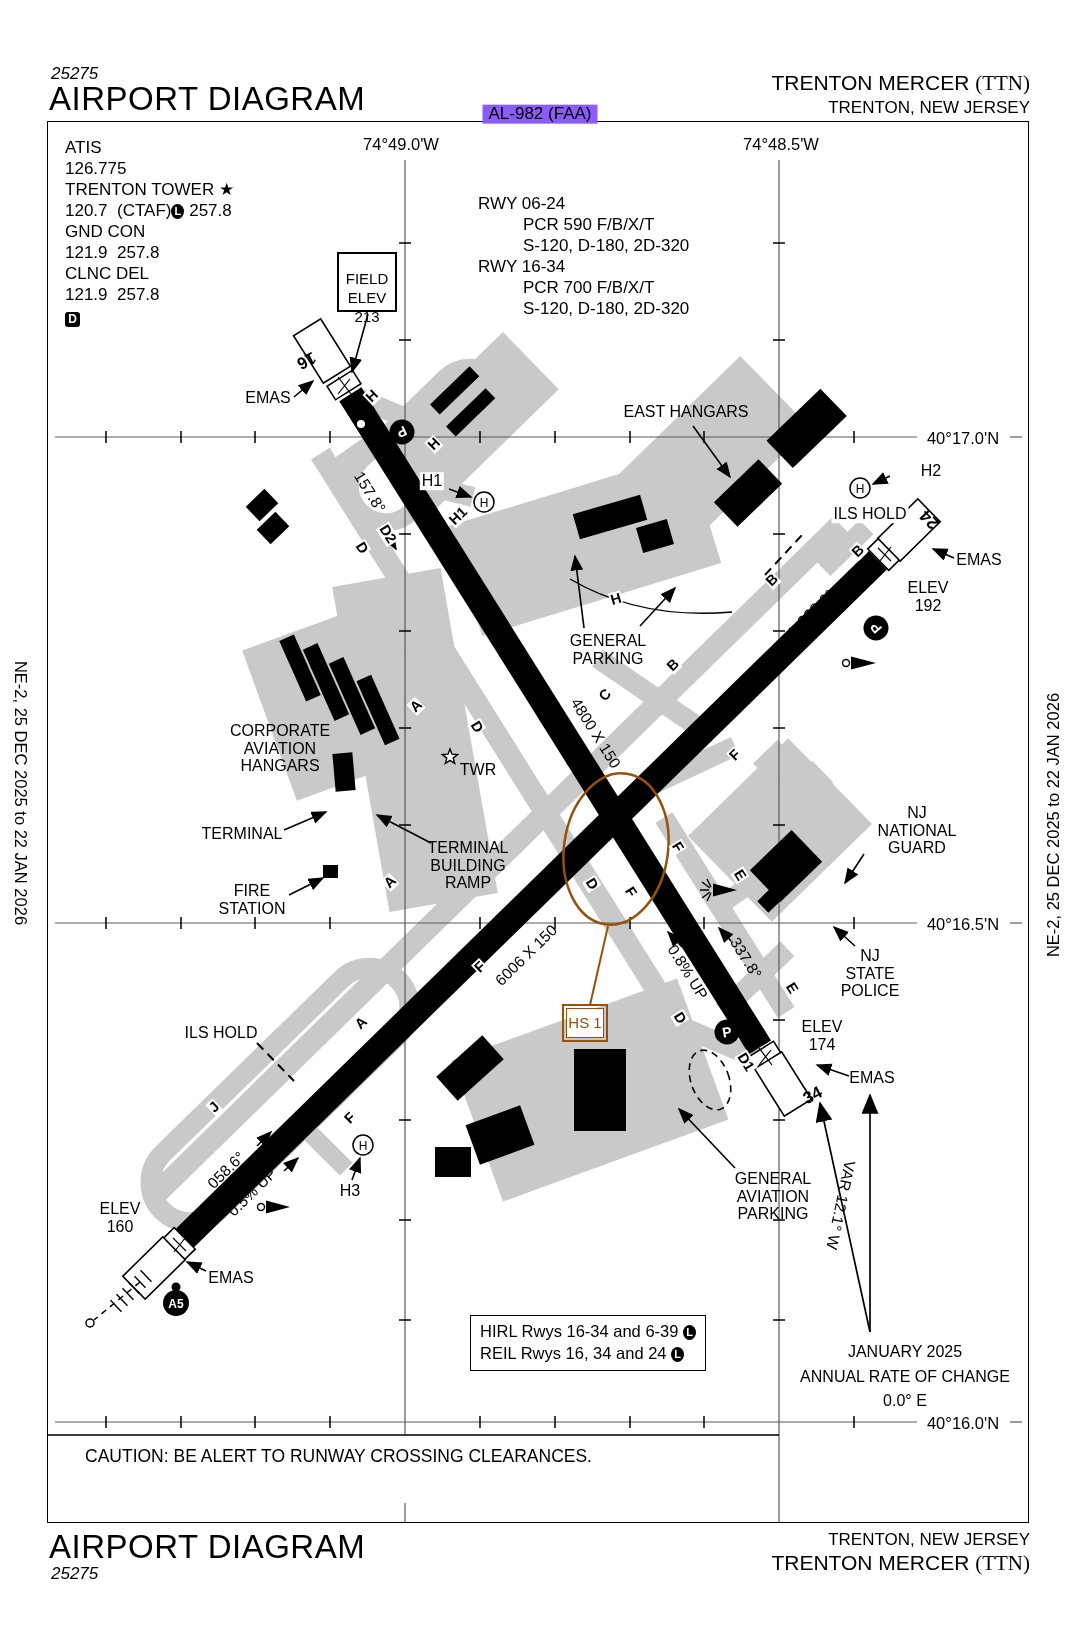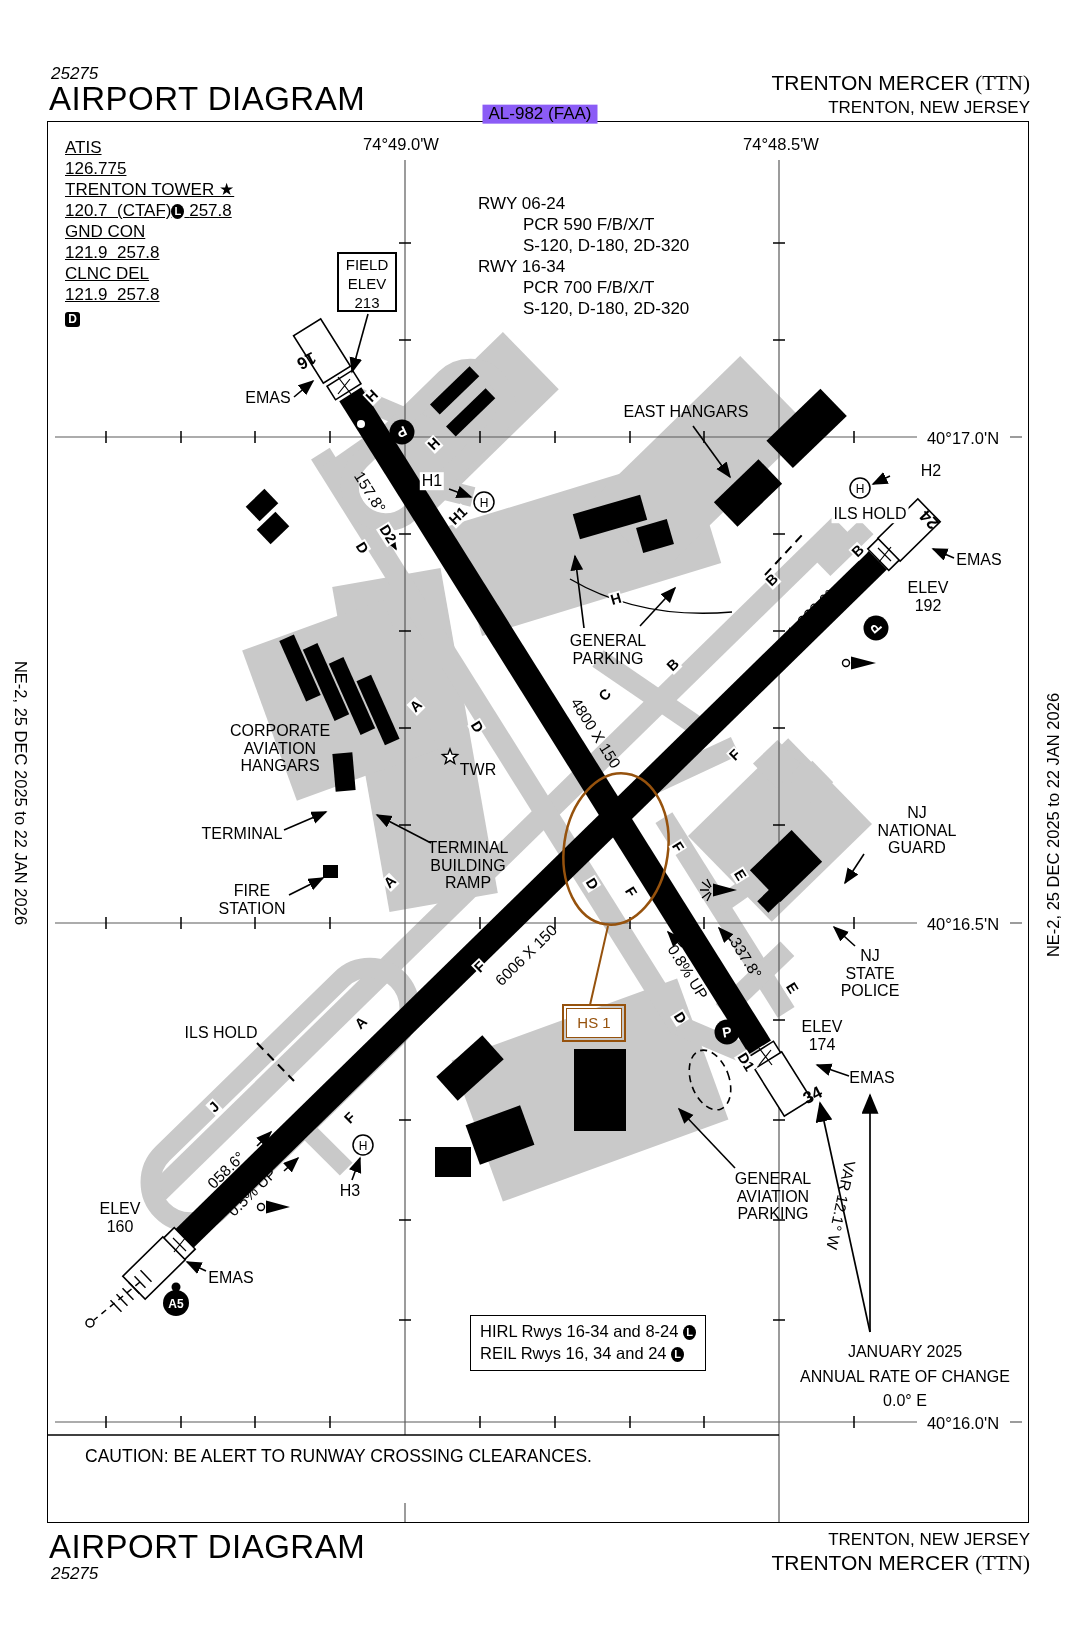--- a/index.html
+++ b/index.html
@@ -19,29 +19,29 @@
   .elev2 { font-size:16px; line-height:1.15; text-align:center; }
   .title-big { font-size:33px; letter-spacing:.5px; }
   .ed-num { font-size:17px; font-style:italic; }
   .serif { font-family:"Liberation Serif", serif; }
   .badge { display:inline-block; background:#000; color:#fff; border-radius:50%;
            width:13px; height:15px; font-size:11px; line-height:15px; text-align:center;
            font-weight:bold; vertical-align:1px; }
   .badge-sq { display:inline-block; background:#000; color:#fff; border-radius:3px;
            width:15px; height:15px; font-size:12px; line-height:15px; text-align:center;
            font-weight:bold; }
-  .comm { position:absolute; left:65px; top:137px; font-size:17px; line-height:21px;text-decoration:underline; }
+  .comm { position:absolute; left:65px; top:137px; font-size:17px; line-height:21px; }
   .rwydata { position:absolute; left:478px; top:193px; font-size:17px; line-height:21px; }
   .rwydata .ind { margin-left:45px; }
   .box { position:absolute; border:2px solid #000; background:#fff; }
   .fieldelev { left:337px; top:252px; width:60px; height:60px; font-size:15px;
-               line-height:19px; text-align:center; padding-top:1px; }
+               line-height:19px; text-align:center; padding-top:15px; }
   .hirlbox { left:470px; top:1315px; width:236px; height:56px; font-size:16.5px;
              line-height:22px; padding:4px 0 0 9px; border-width:1.5px; }
-  .hs1 { left:566px; top:1008px; width:56px; height:30px; border:1.5px solid #96520D;
+  .hs1 { left:566px; top:1008px; width:38px; height:30px; border:1.5px solid #96520D;
          outline:2.5px solid #96520D; outline-offset:2px; background:#fff; color:#96520D;
          font-size:15px; text-align:center; line-height:27px; position:absolute; }
   .marginnote { position:absolute; font-size:16.5px; white-space:nowrap; }
   .caution1 { position:absolute; left:85px; top:1446px; font-size:17.5px; }
   .caution2 { position:absolute; left:458px; top:1471px; transform:translateX(-50%);
               font-size:17.5px; border-bottom:2px solid #000; padding:0 2px 2px; }
   .borderbox { position:absolute; left:47px; top:121px; width:982px; height:1402px;
                border:1.6px solid #000; }
 </style>
 </head>
@@ -343,21 +343,21 @@
   <span class="c tw" style="left:631px; top:892px; transform:translate(-50%,-50%) rotate(57.9deg);">F</span>
   <span class="c tw" style="left:480px; top:967px; transform:translate(-50%,-50%) rotate(-44deg);">F</span>
   <span class="c tw" style="left:350px; top:1118px; transform:translate(-50%,-50%) rotate(-44deg);">F</span>
   <span class="c tw" style="left:372px; top:396px; transform:translate(-50%,-50%) rotate(-44deg);">H</span>
   <span class="c tw" style="left:434px; top:444px; transform:translate(-50%,-50%) rotate(-44deg);">H</span>
   <span class="c tw" style="left:616px; top:599px; transform:translate(-50%,-50%) rotate(-16deg);">H</span>
   <span class="c tw" style="left:214px; top:1107px; transform:translate(-50%,-50%) rotate(-44deg);">J</span>
   <span class="c tw" style="left:458px; top:516px; transform:translate(-50%,-50%) rotate(-44deg);">H1</span>
 
   <div class="box hirlbox">
-    <div><span>HIRL Rwys 16-34 and 8-24</span> <span class="badge">L</span></div>
+    <div><span>HIRL Rwys 16-34 and 6-39</span> <span class="badge">L</span></div>
     <div><span>REIL Rwys 16, 34 and 24</span> <span class="badge">L</span></div>
   </div>
 
   <div class="c" style="left:841px; top:1205px; transform:translate(-50%,-50%) rotate(102deg); font-size:15.5px; white-space:nowrap;">VAR 12.1° W</div>
   <div class="c" style="left:905px; top:1352px; font-size:16px; white-space:nowrap;">JANUARY 2025</div>
   <div class="c" style="left:905px; top:1377px; font-size:16px; white-space:nowrap;">ANNUAL RATE OF CHANGE</div>
   <div class="c" style="left:905px; top:1401px; font-size:16px;">0.0° E</div>
 
   <div class="caution1">CAUTION: BE ALERT TO RUNWAY CROSSING CLEARANCES.</div>
 

